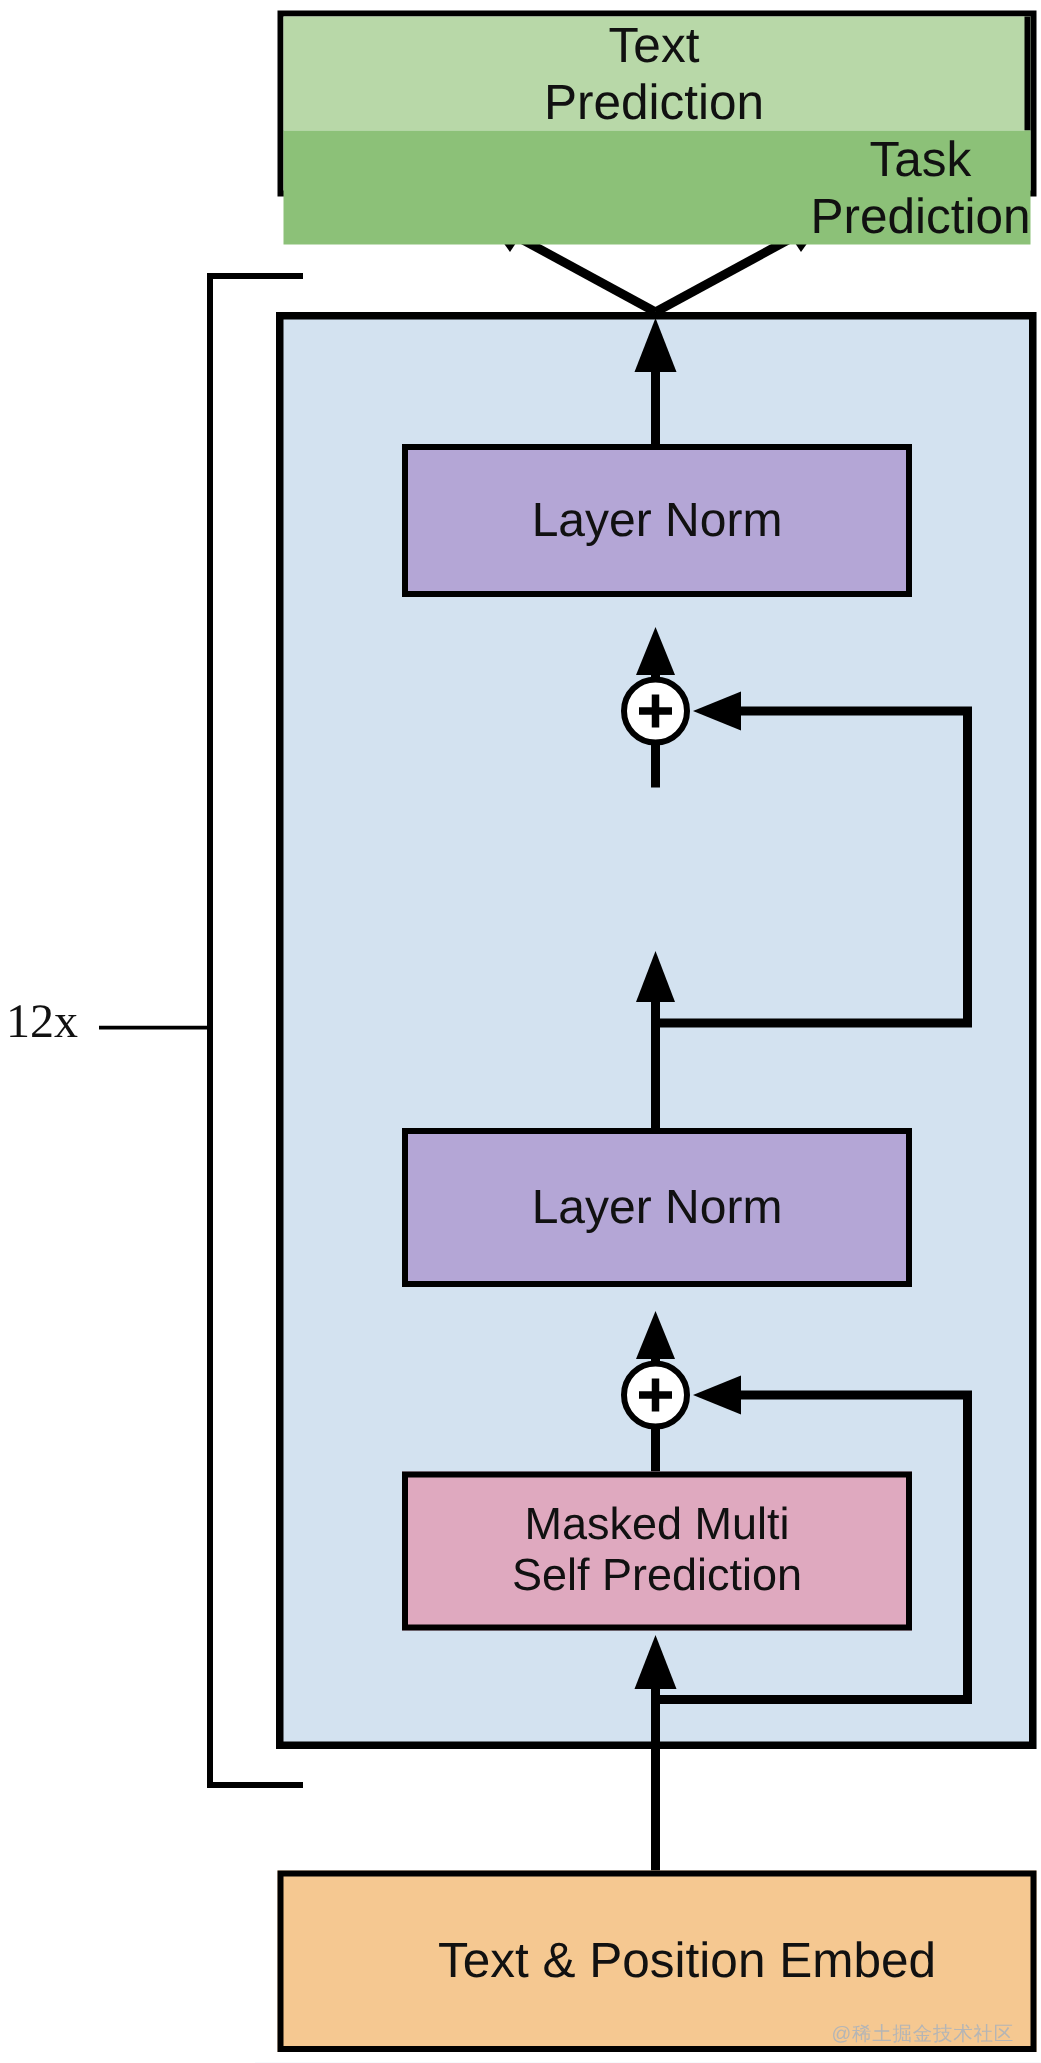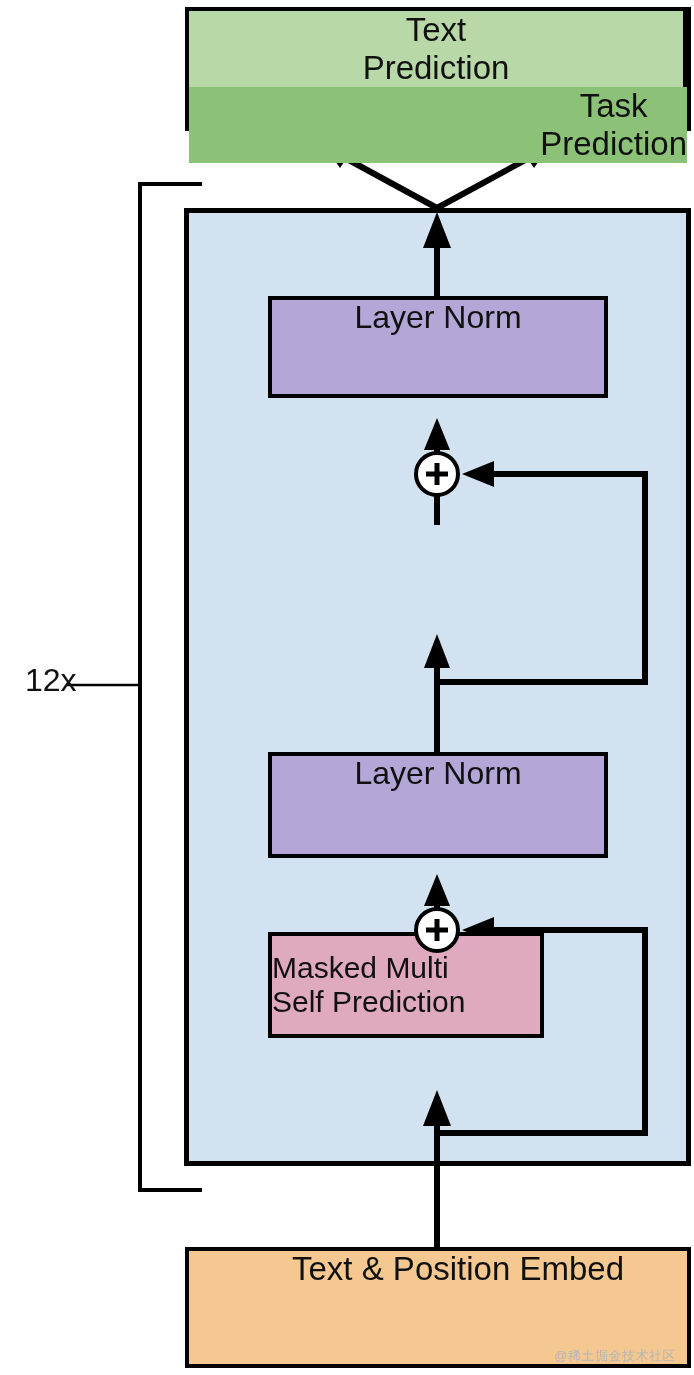--- a/index.html
+++ b/index.html
@@ -18,21 +18,21 @@
     width: 694px;
     height: 1375px;
     overflow: hidden;
     background: #ffffff;
   }
   .node {
     position: absolute;
     box-sizing: border-box;
     border: 4px solid #000000;
     display: flex;
-    align-items: flex-start;
+    align-items: center;
     justify-content: center;
     text-align: center;
     color: #111111;
     line-height: 1.12;
     z-index: 3;
   }
   
   #head-group {
     position: absolute;
     left: 185px;
@@ -95,22 +95,22 @@
   #layer-norm-bottom {
     left: 268px;
     top: 752px;
     width: 340px;
     height: 106px;
     background: #b4a6d6;
     font-size: 32px;
   }
   #masked-attention {
     left: 268px;
-    top: 932px;
-    width: 276px;
+    top: 981px;
+    width: 340px;
     height: 106px;
     background: #dfa9bf;
     font-size: 30px;
     flex-direction: column;
   }
   #masked-attention .ln2 { display: block; }
   #embed-box {
     left: 185px;
     top: 1247px;
     width: 506px;
@@ -129,22 +129,21 @@
     z-index: 6;
     pointer-events: none;
   }
   #repeat-label {
     position: absolute;
     left: 4px;
     top: 662px;
     font-size: 32px;
     color: #111111;
     z-index: 5;
-    font-family: Liberation Sans, sans-serif;
-    margin-left: 21px;
+    font-family: Liberation Serif, serif;
   }
   
   #wires {
     position: absolute;
     left: 0; top: 0;
     width: 694px;
     height: 1375px;
     z-index: 2;
   }
   #wires-top {

